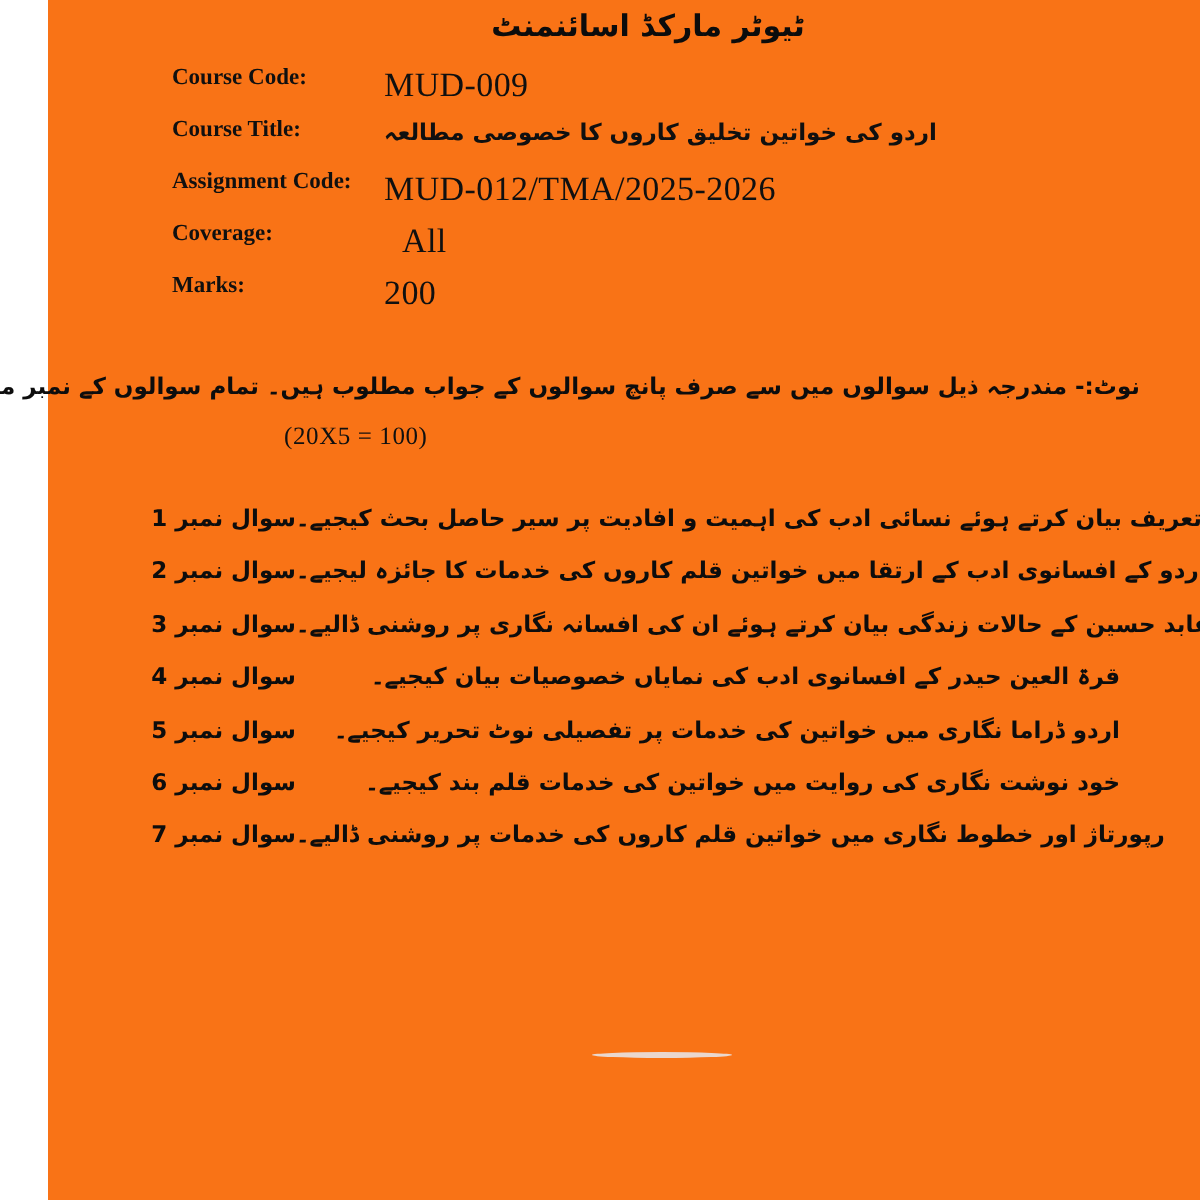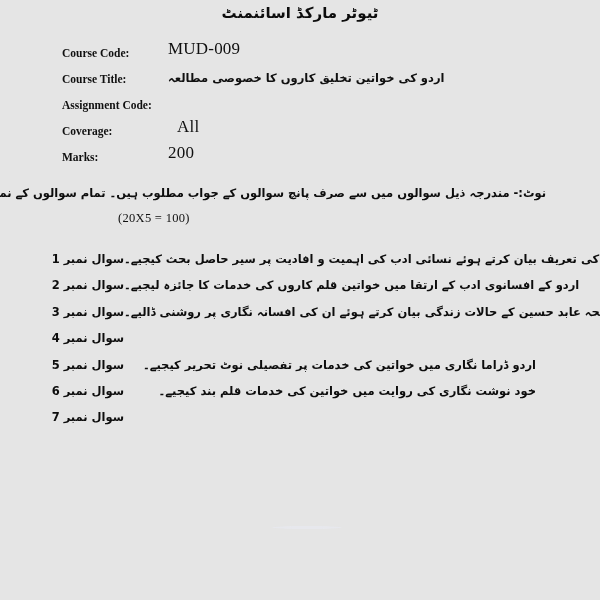--- a/index.html
+++ b/index.html
@@ -11,21 +11,22 @@
     height: 600px;
     background: #ffffff;
     font-family: "Liberation Serif", "DejaVu Serif", serif;
     color: #111111;
     position: relative;
     overflow: hidden;
   }
   .page {
     position: absolute;
     inset: 0;
-    background: #e5e5e5;
+    background: #f97316;
+    margin-left: 24px;
   }
 
   
   .doc-title {
     position: absolute;
     top: 2px;
     left: 0;
     width: 600px;
     text-align: center;
     direction: rtl;
@@ -39,21 +40,21 @@
 
   
   .meta {
     position: absolute;
     top: 33px;
     left: 62px;
     width: 480px;
   }
   .meta-row {
     display: flex;
-    align-items: flex-end;
+    align-items: flex-start;
     height: 26px;
   }
   .meta-label {
     width: 106px;
     flex: 0 0 106px;
     font-size: 11.5px;
     font-weight: 700;
     color: #101010;
     white-space: nowrap;
   }
@@ -160,20 +161,21 @@
       <span class="meta-value">MUD-009</span>
     </div>
 
     <div class="meta-row">
       <span class="meta-label">Course Title:</span>
       <span class="meta-value urdu">اردو کی خواتین تخلیق کاروں کا خصوصی مطالعہ</span>
     </div>
 
     <div class="meta-row">
       <span class="meta-label">Assignment Code:</span>
+      <span class="meta-value">MUD-012/TMA/2025-2026</span>
     </div>
 
     <div class="meta-row">
       <span class="meta-label">Coverage:</span>
       <span class="meta-value indent">All</span>
     </div>
 
     <div class="meta-row">
       <span class="meta-label">Marks:</span>
       <span class="meta-value">200</span>
@@ -197,34 +199,36 @@
       <span class="q-text">اردو کے افسانوی ادب کے ارتقا میں خواتین قلم کاروں کی خدمات کا جائزہ لیجیے۔</span>
     </div>
 
     <div class="q-row">
       <span class="q-label">سوال نمبر 3</span>
       <span class="q-text">صالحہ عابد حسین کے حالات زندگی بیان کرتے ہوئے ان کی افسانہ نگاری پر روشنی ڈالیے۔</span>
     </div>
 
     <div class="q-row">
       <span class="q-label">سوال نمبر 4</span>
+      <span class="q-text">قرۃ العین حیدر کے افسانوی ادب کی نمایاں خصوصیات بیان کیجیے۔</span>
     </div>
 
     <div class="q-row">
       <span class="q-label">سوال نمبر 5</span>
       <span class="q-text">اردو ڈراما نگاری میں خواتین کی خدمات پر تفصیلی نوٹ تحریر کیجیے۔</span>
     </div>
 
     <div class="q-row">
       <span class="q-label">سوال نمبر 6</span>
       <span class="q-text">خود نوشت نگاری کی روایت میں خواتین کی خدمات قلم بند کیجیے۔</span>
     </div>
 
     <div class="q-row">
       <span class="q-label">سوال نمبر 7</span>
+      <span class="q-text">رپورتاژ اور خطوط نگاری میں خواتین قلم کاروں کی خدمات پر روشنی ڈالیے۔</span>
     </div>
 
 
   </div>
 
   <div class="scan-artifact"></div>
 
 </div>
 
 </body></html>

